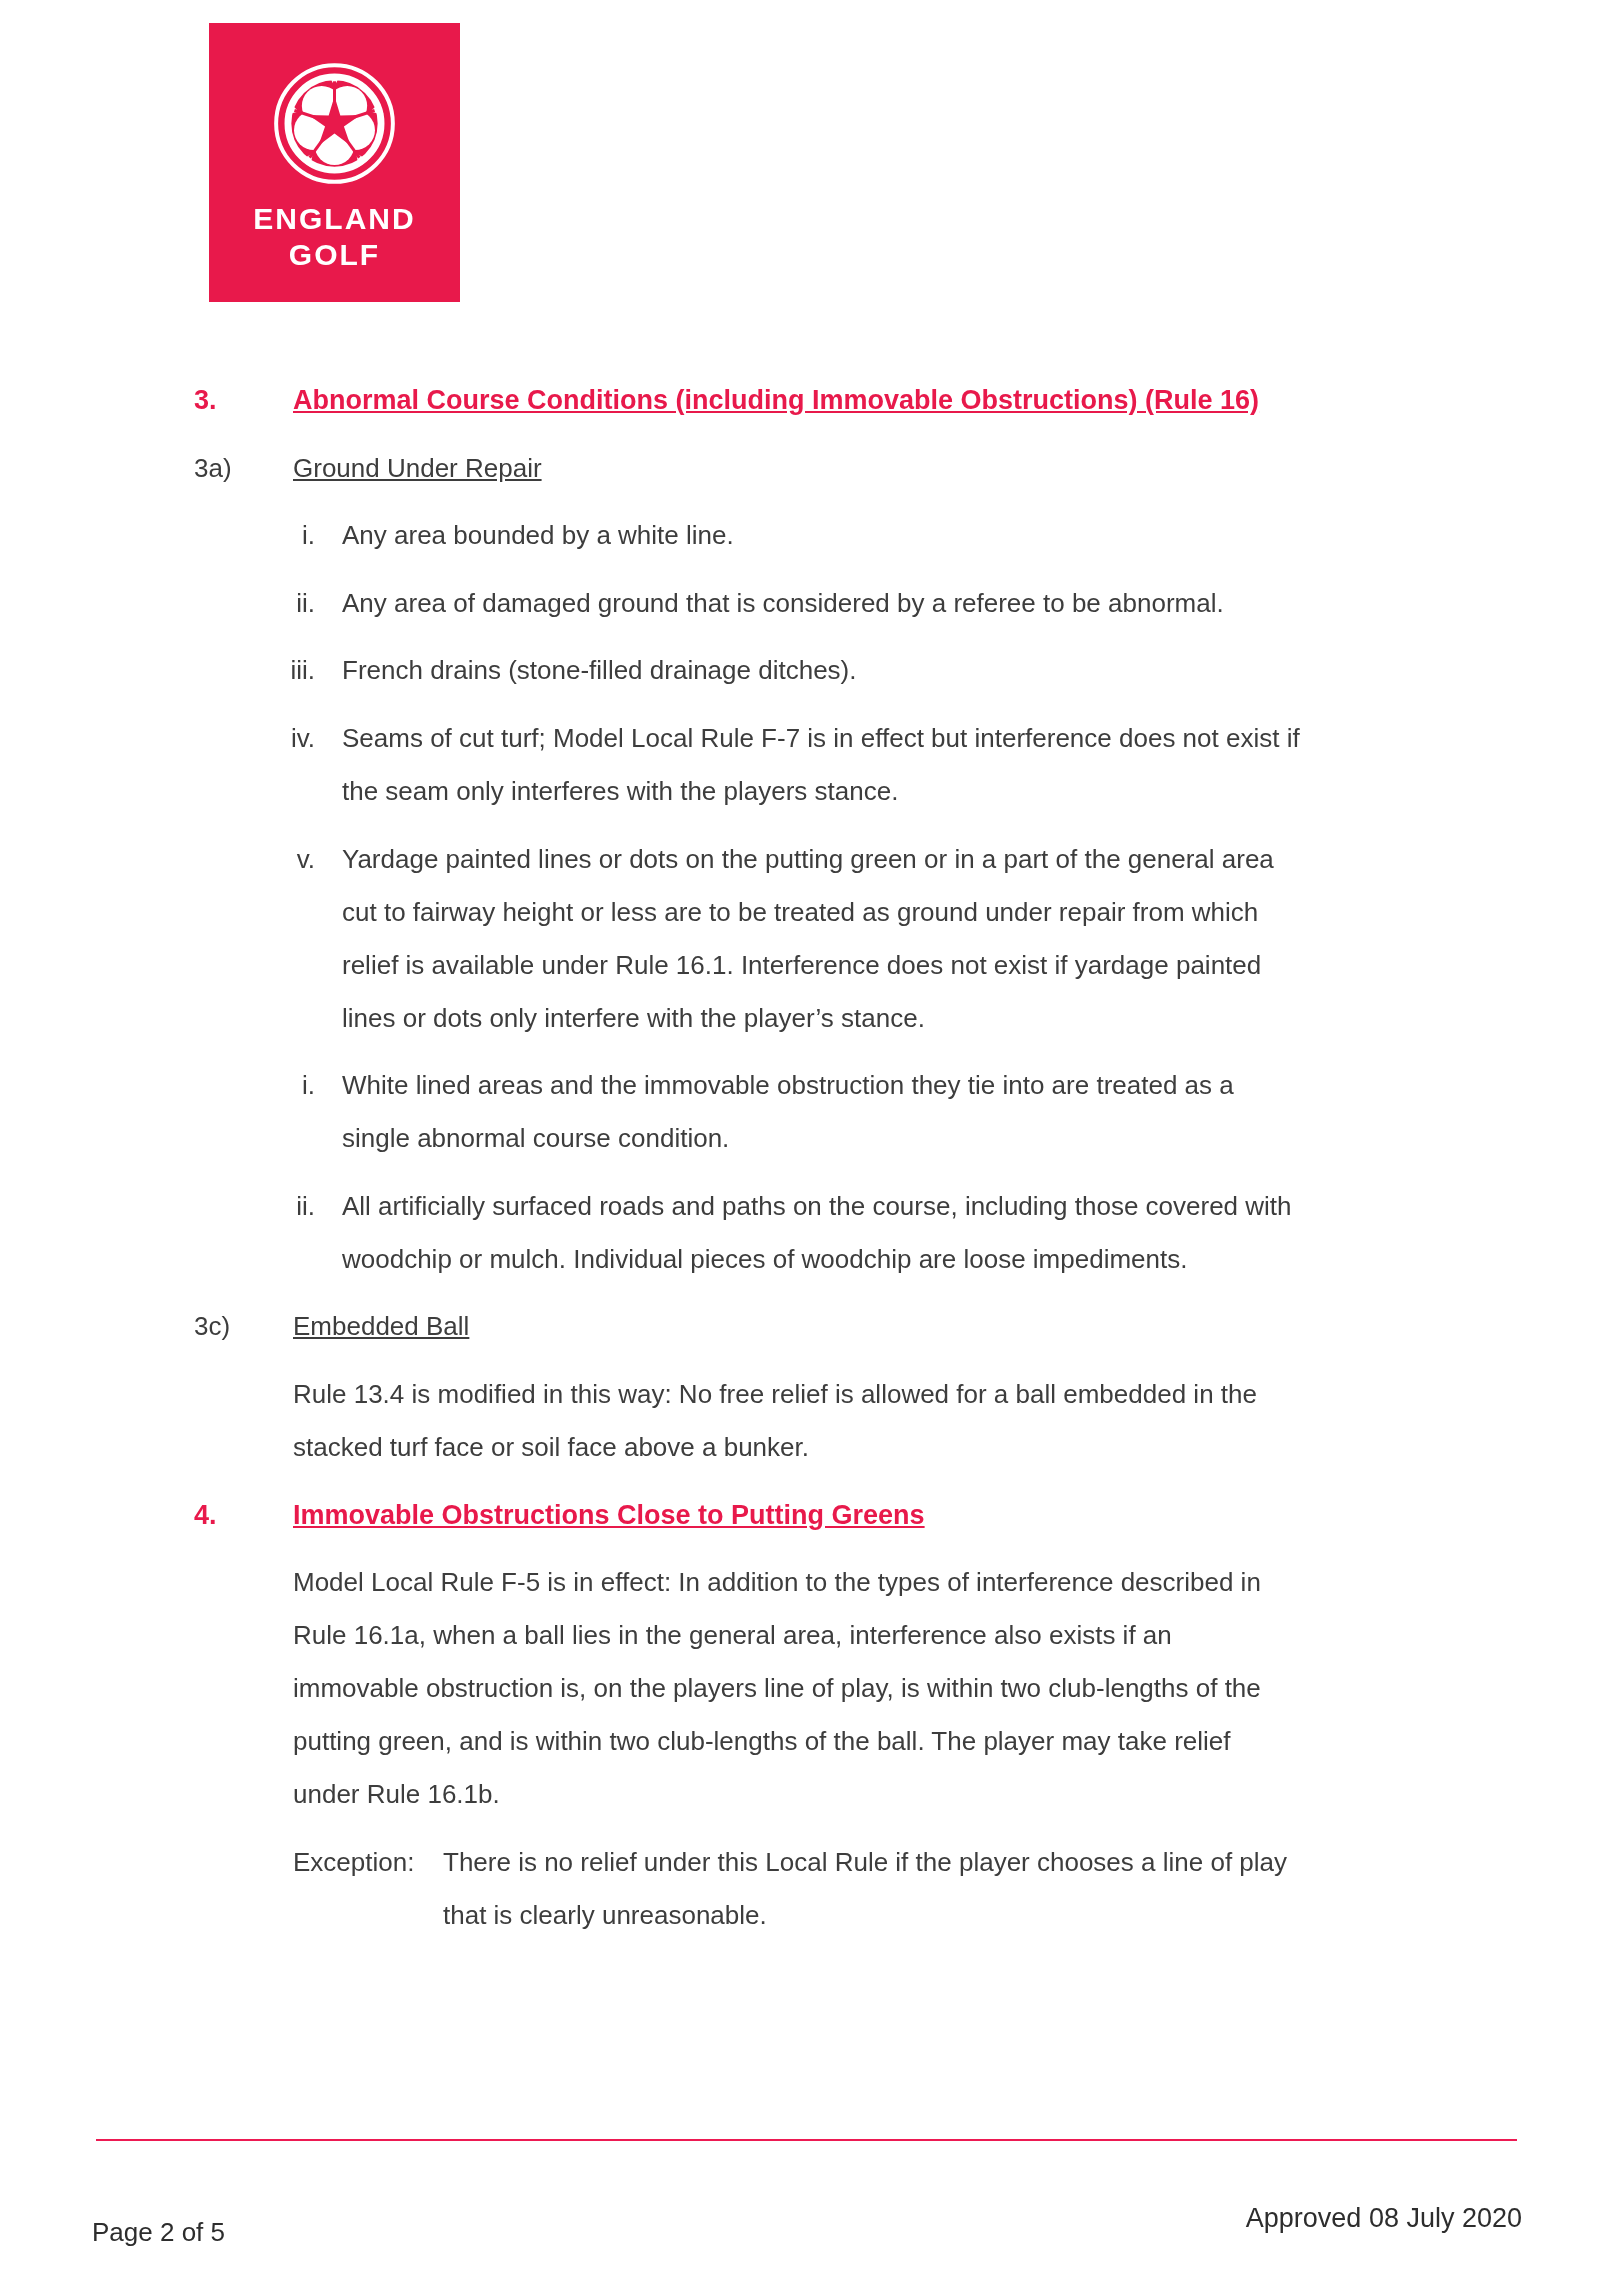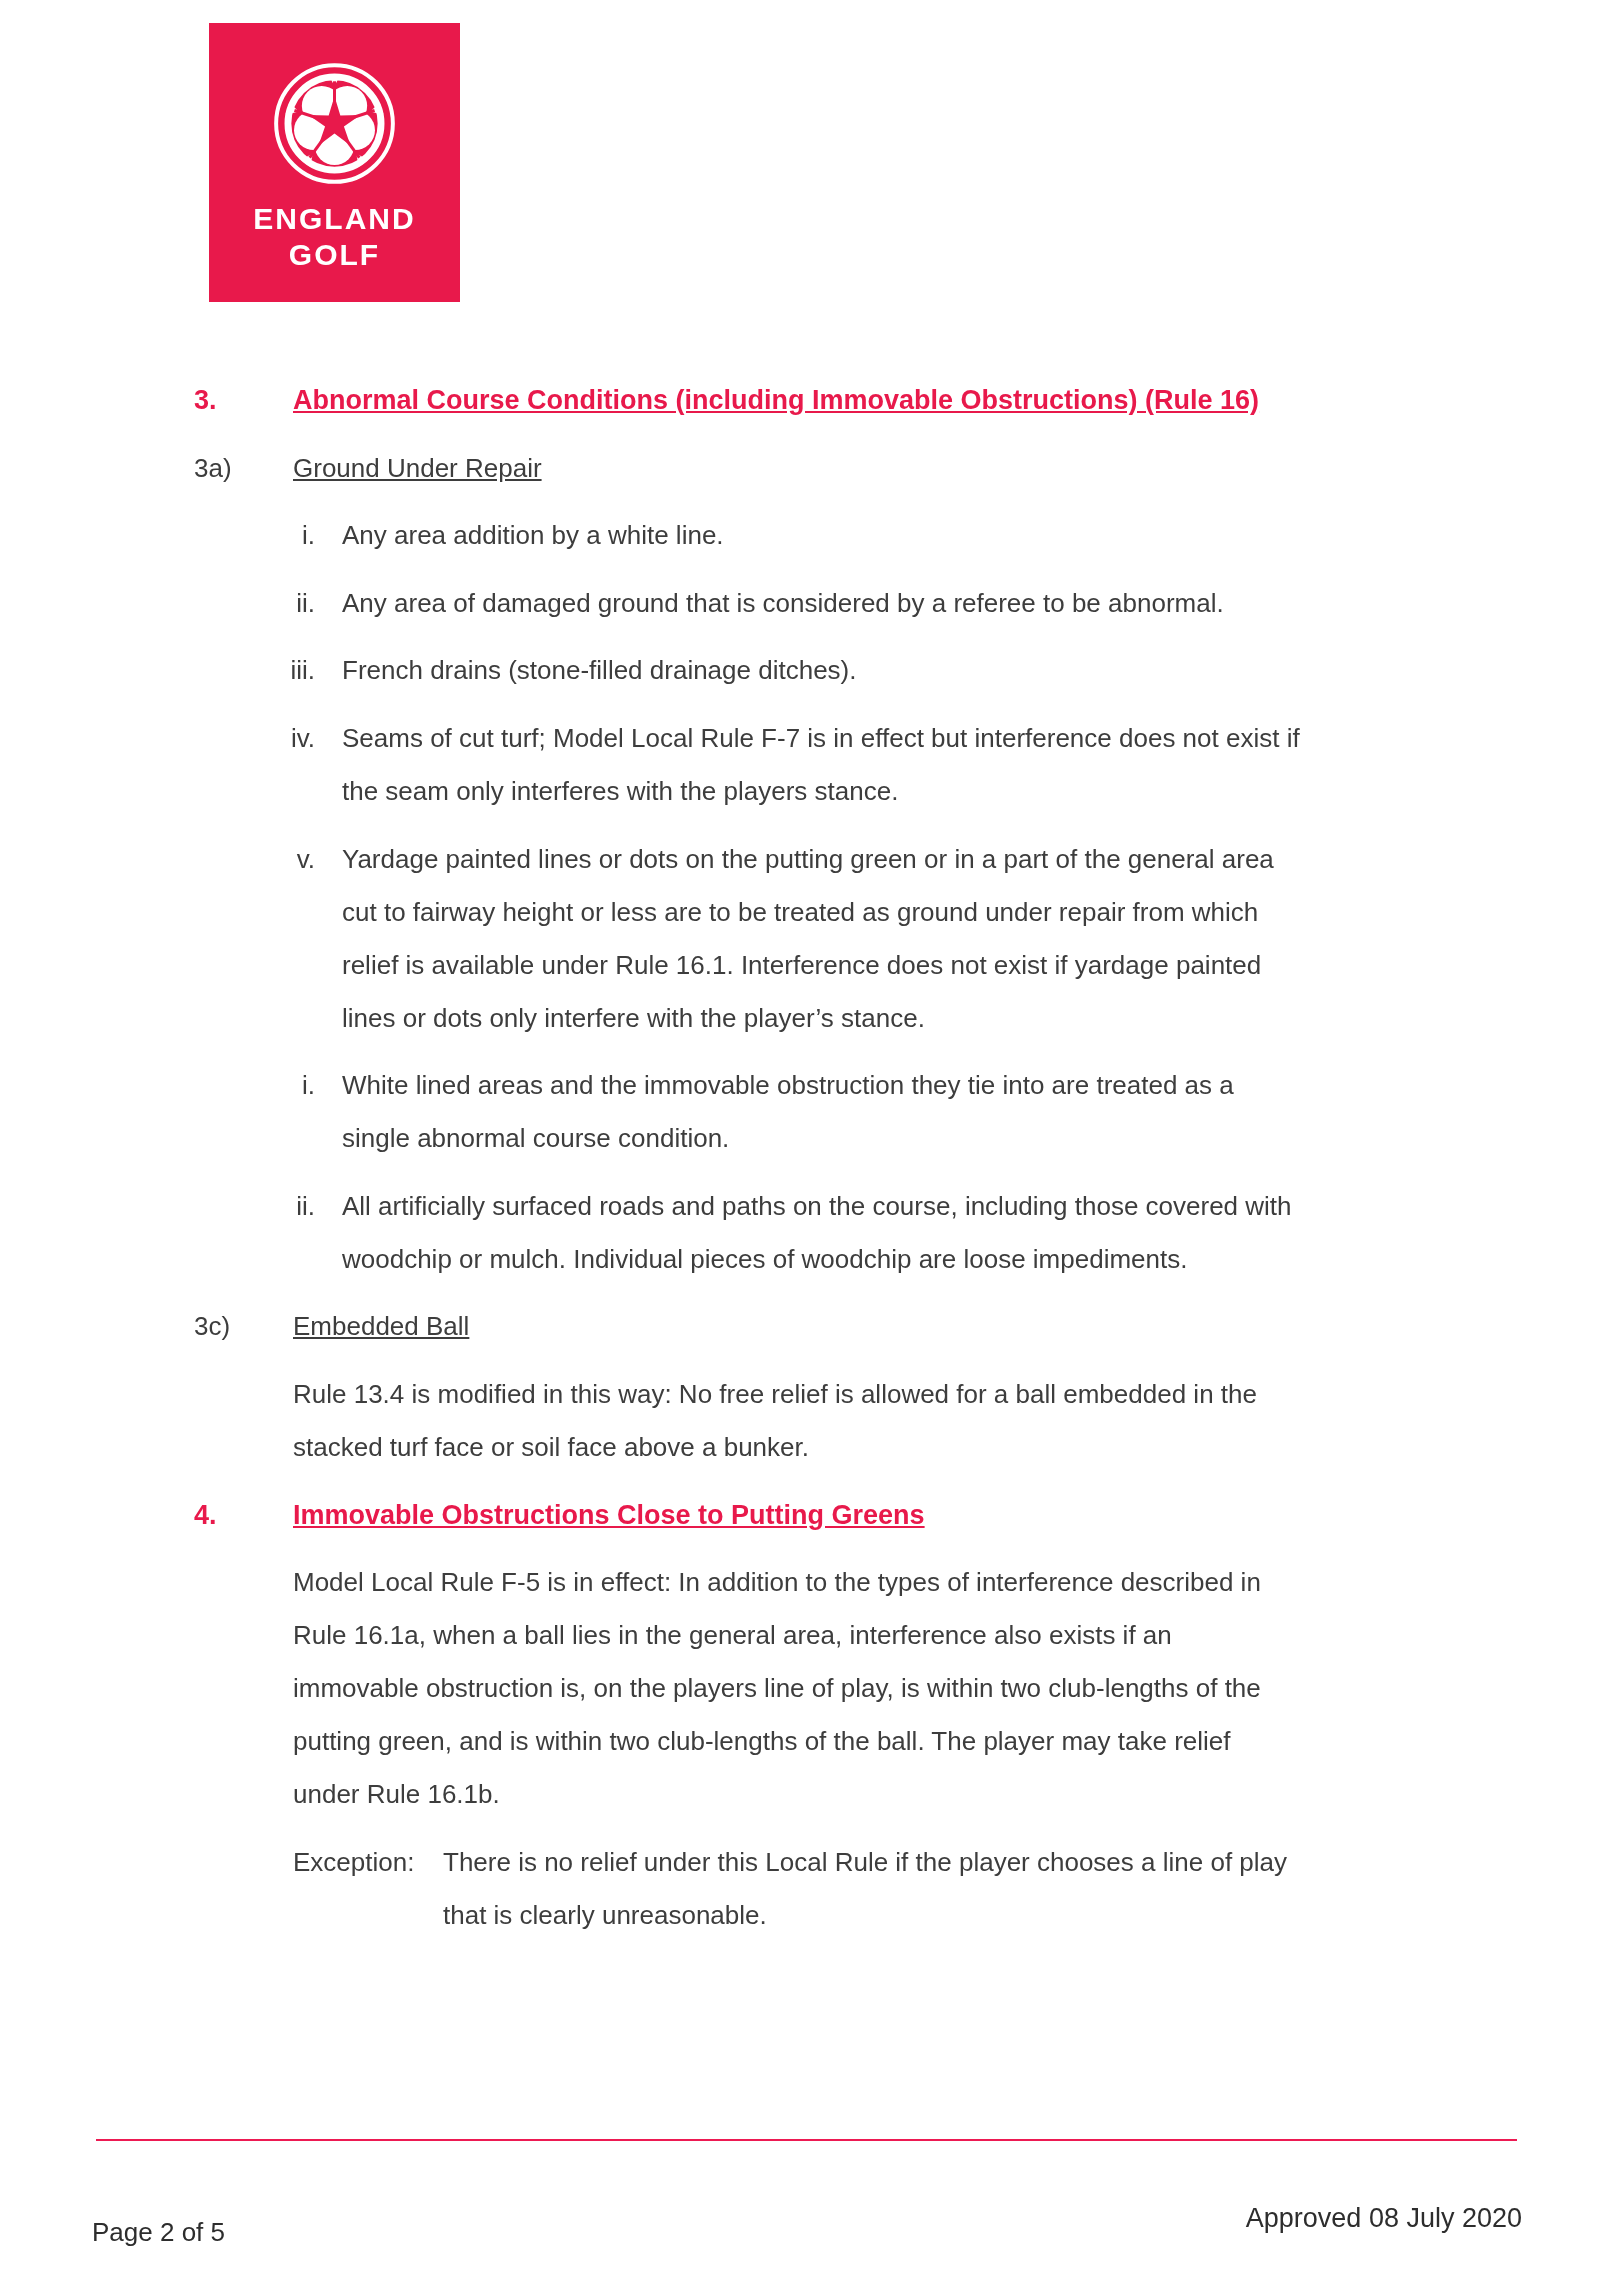--- a/index.html
+++ b/index.html
@@ -82,21 +82,21 @@
       <div class="title">Abnormal Course Conditions (including Immovable Obstructions) (Rule 16)</div>
     </div>
 
     <div class="row block">
       <div class="ncol">3a)</div>
       <div class="title">Ground Under Repair</div>
     </div>
 
     <div class="item block">
       <div class="rn">i.</div>
-      <div class="itext">Any area addition by a white line.</div>
+      <div class="itext">Any area bounded by a white line.</div>
     </div>
     <div class="item block">
       <div class="rn">ii.</div>
       <div class="itext">Any area of damaged ground that is considered by a referee to be abnormal.</div>
     </div>
     <div class="item block">
       <div class="rn">iii.</div>
       <div class="itext">French drains (stone-filled drainage ditches).</div>
     </div>
     <div class="item block">

